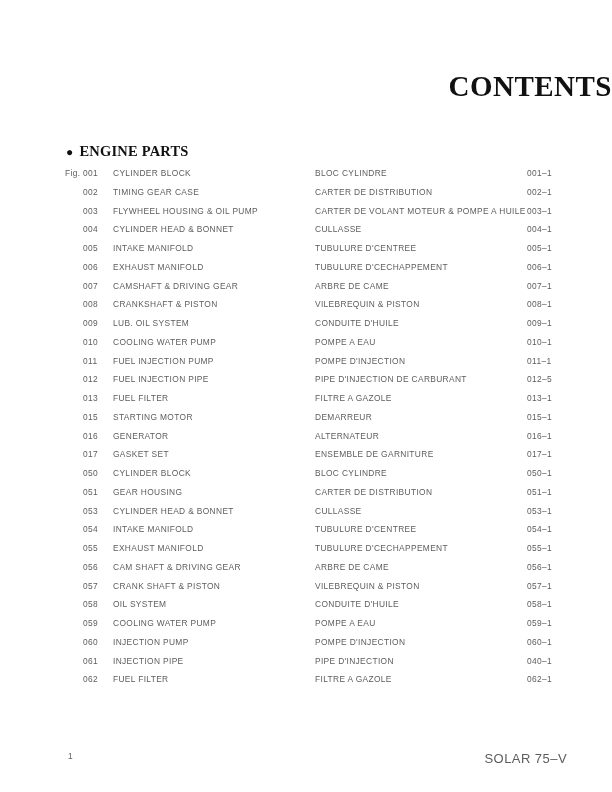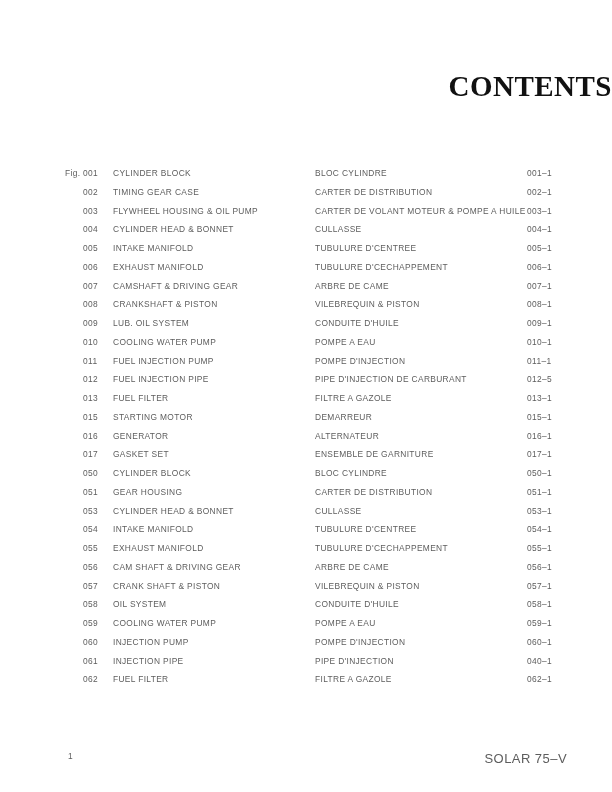--- a/index.html
+++ b/index.html
@@ -118,20 +118,23 @@
     margin-left: 39px;
   }
 </style>
 </head>
 <body>
 
 <div class="page">
 
   <div class="doc-title">CONTENTS</div>
 
+  <div class="section-heading">
+    <span class="bullet">●</span><span>ENGINE PARTS</span>
+  </div>
 
   <div class="toc" id="toc-list">
       <div class="toc-row">
         <span class="cell c-fig">Fig.</span>
         <span class="cell c-num">001</span>
         <span class="cell c-en">CYLINDER BLOCK</span>
         <span class="cell c-fr">BLOC CYLINDRE</span>
         <span class="cell c-page">001–1</span>
       </div>
       <div class="toc-row">

